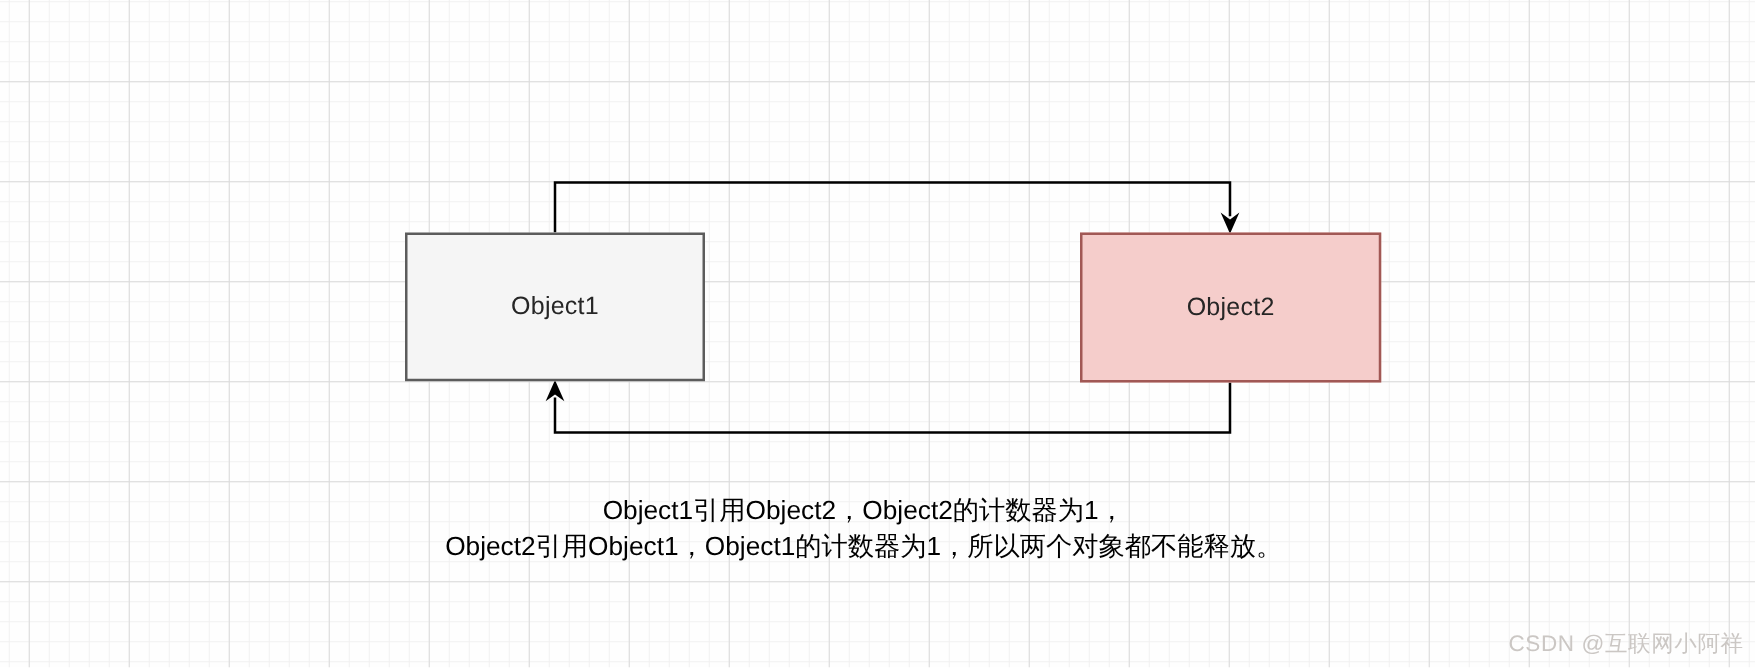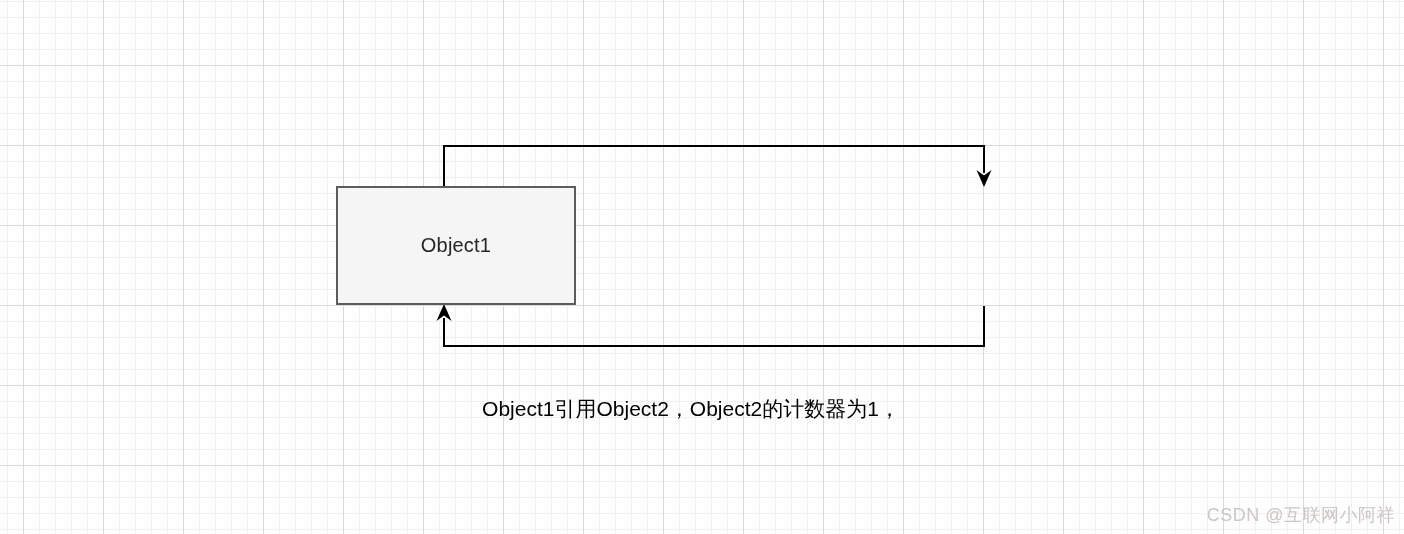--- a/index.html
+++ b/index.html
@@ -30,21 +30,20 @@
   }
 
   .node {
     position: absolute;
     display: flex;
     align-items: center;
     justify-content: center;
     font-size: 20px;
     color: #262626;
     letter-spacing: 0.2px;
-    margin-left: 12px;
   }
   .node-object1 {
     left: 324px; top: 186px;
     width: 240px; height: 119px;
     background: #f5f5f5;
     border: 2px solid #5c5c5c;
   }
   .node-object2 {
     left: 864px; top: 186px;
     width: 241px; height: 120px;
@@ -83,20 +82,24 @@
     <path d="M 444 186 L 444 146 L 984 146 L 984 173" fill="none" stroke="#000000" stroke-width="2"></path>
     <polygon points="984,187 976.5,170 984,175.5 991.5,170" fill="#000000"></polygon>
 
     <path d="M 984 306 L 984 346 L 444 346 L 444 318" fill="none" stroke="#000000" stroke-width="2"></path>
     <polygon points="444,304 436.5,321 444,315.5 451.5,321" fill="#000000"></polygon>
   </svg>
 
   <div class="node node-object1">
     <span>Object1</span>
   </div>
+  <div class="node node-object2">
+    <span>Object2</span>
+  </div>
 
   <div class="caption">
     <div>Object1引用Object2，Object2的计数器为1，</div>
+    <div>Object2引用Object1，Object1的计数器为1，所以两个对象都不能释放。</div>
   </div>
 
   <div class="watermark">CSDN @互联网小阿祥</div>
 
 </div>
 
 </body></html>

